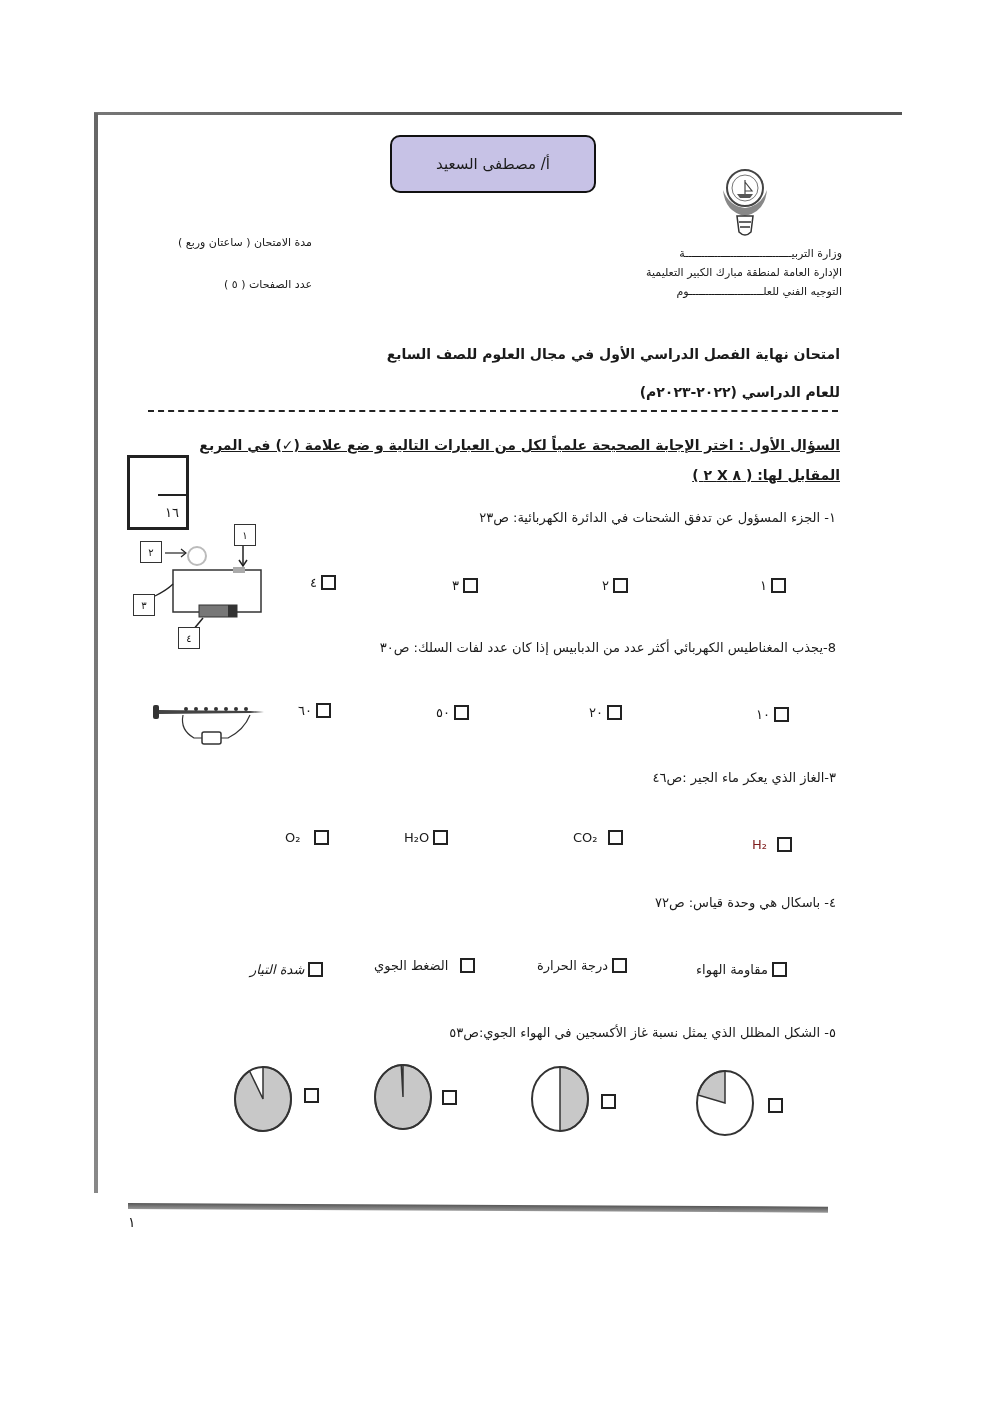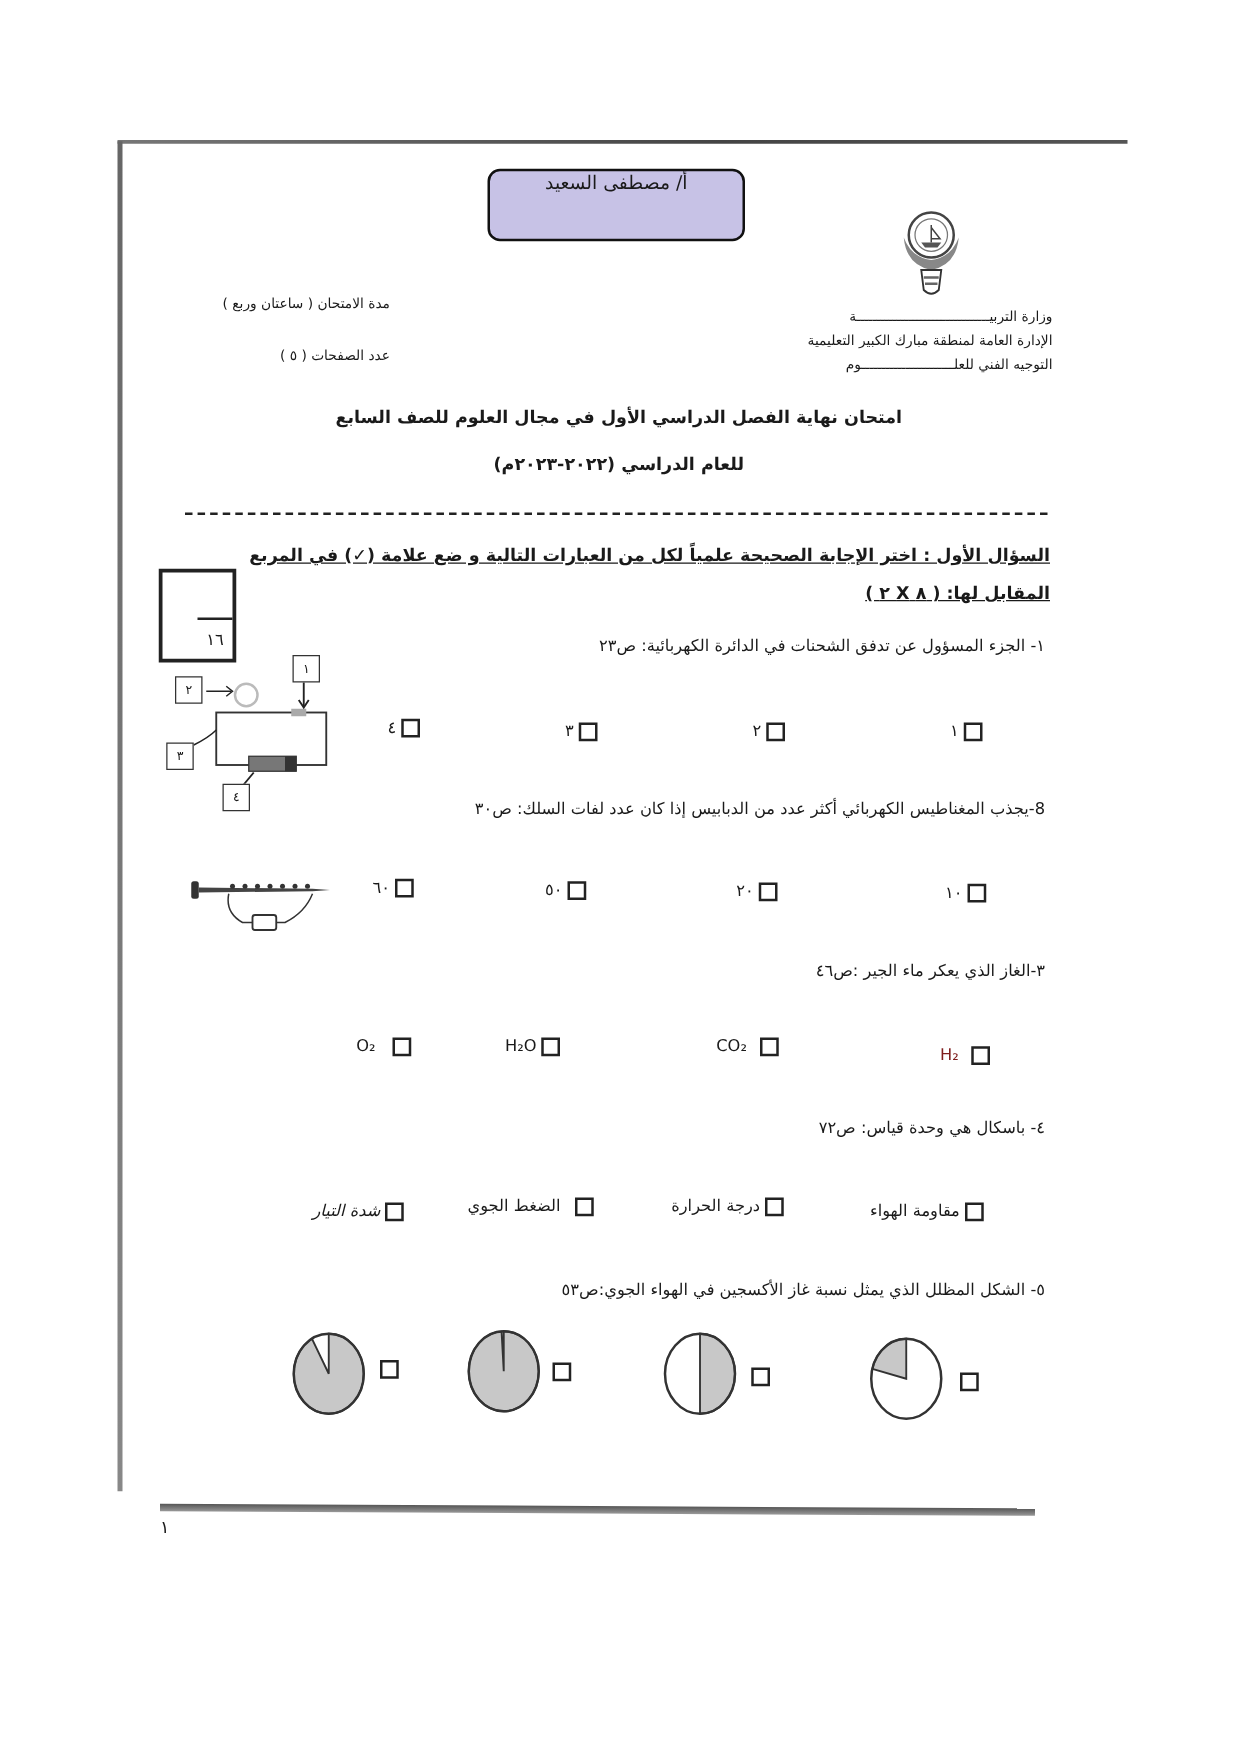--- a/index.html
+++ b/index.html
@@ -10,29 +10,29 @@
 
   
   .frame-left { left: 94px; top: 113px; width: 4px; height: 1080px; background: linear-gradient(#666,#888); }
   .frame-top { left: 94px; top: 112px; width: 808px; height: 3px; background: linear-gradient(90deg,#777,#444 60%,#555); }
   .bottom-rule { left: 128px; top: 1203px; width: 700px; height: 6px; background: linear-gradient(#555,#999); transform: rotate(0.3deg); transform-origin: left center; }
   .page-number { left: 128px; top: 1214px; font-size: 14px; }
 
   
   .name-box { left: 390px; top: 135px; width: 206px; height: 58px; background: #c7c2e6;
               border: 2px solid #111; border-radius: 10px; box-sizing: border-box;
-              display: flex; justify-content: center; font-size: 15px; }
+              display: flex; align-items: center; justify-content: center; font-size: 15px; }
 
   
   .emblem { left: 715px; top: 160px; width: 60px; height: 80px; }
 
   .ministry { right: 150px; top: 244px; font-size: 11px; line-height: 19px; text-align: right; width: 230px; }
   .meta { left: 152px; font-size: 11px; width: 160px; text-align: right; }
 
-  .title { left: 150px; width: 690px; text-align: center; font-weight: bold; font-size: 14px; }
+  .title { left: 150px; width: 690px; text-align: right; font-weight: bold; font-size: 14px; margin-top: 20px; }
 
   .dash-line { left: 148px; top: 410px; width: 690px; height: 0; border-top: 2px dashed #222; }
 
   .q-header { right: 152px; top: 430px; width: 690px; font-weight: bold; font-size: 14px; line-height: 30px;
               text-align: right; }
   .q-header span { text-decoration: underline; }
 
   .score-box { left: 127px; top: 455px; width: 62px; height: 75px; border: 3px solid #222; box-sizing: border-box; padding-left: 28px; }
   .score-box .top { height: 36px; border-bottom: 2px solid #222; }
   .score-box .bottom { height: 33px; display: flex; align-items: center; justify-content: center; font-size: 13px; }
@@ -136,21 +136,21 @@
       <circle cx="86" cy="9" r="2"></circle>
       <circle cx="96" cy="9" r="2"></circle>
   </g>
   <path d="M33 15 Q30 30 44 38 L52 38 M71 38 L78 38 Q94 30 100 15" stroke="#333" fill="none" stroke-width="1.2"></path>
   <rect x="52" y="32" width="19" height="12" rx="2" fill="#fff" stroke="#333" stroke-width="1.5"></rect>
 </svg>
 <div class="abs opt" style="left:756px; top:707px;">
     <span>١٠</span>
     <span class="cb"></span>
   </div>
-<div class="abs opt" style="left:589px; top:705px;font-family:Liberation Serif, serif;">
+<div class="abs opt" style="left:589px; top:705px;">
     <span>٢٠</span>
     <span class="cb"></span>
   </div>
 <div class="abs opt" style="left:436px; top:705px;">
     <span>٥٠</span>
     <span class="cb"></span>
   </div>
 <div class="abs opt" style="left:298px; top:703px;">
     <span>٦٠</span>
     <span class="cb"></span>

